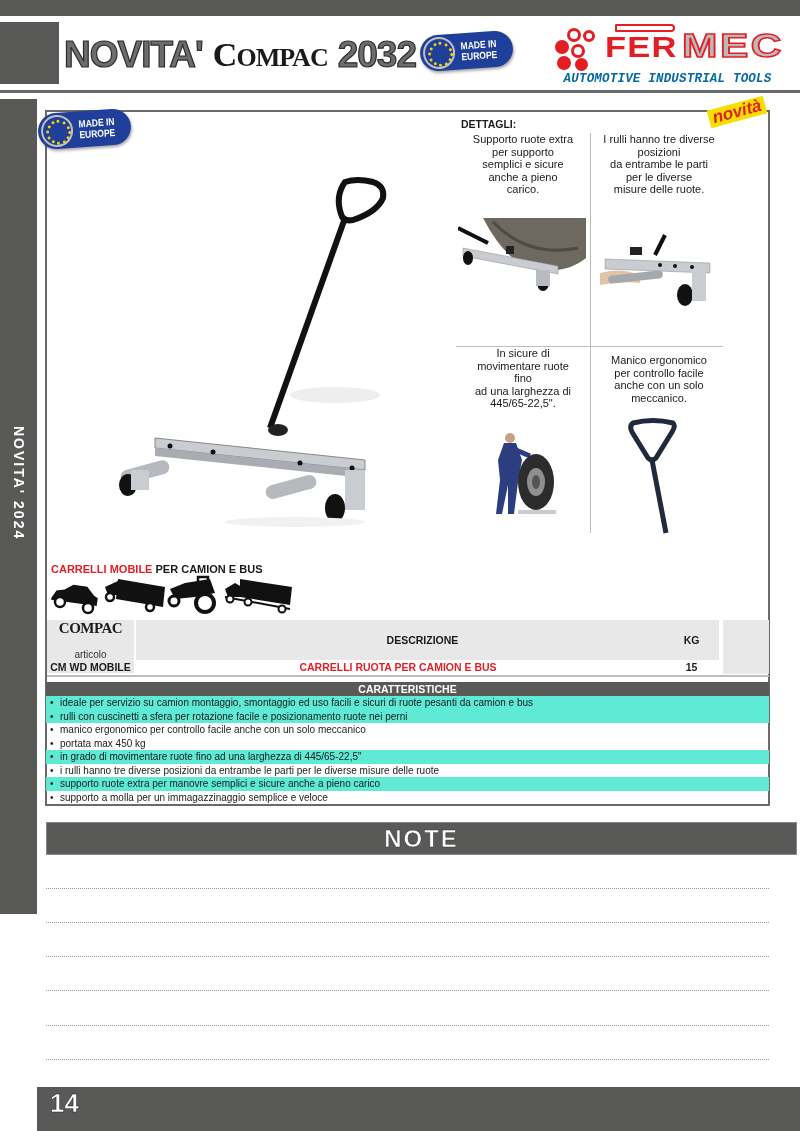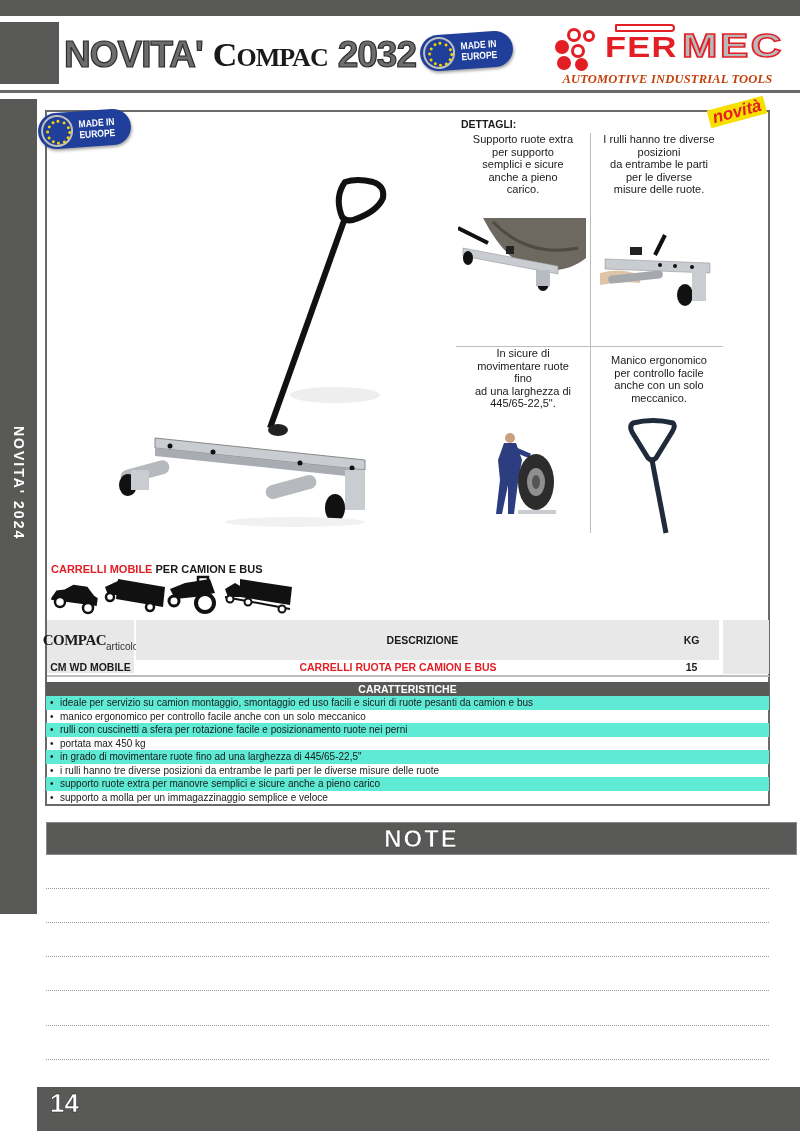--- a/index.html
+++ b/index.html
@@ -24,21 +24,21 @@
   .eu-badge.header-badge { left: 420px; top: 33px; transform: rotate(-4deg); }
   .eu-badge.panel-badge { left: 38px; top: 111px; transform: rotate(-4deg); }
 
   .fermec { position: absolute; left: 555px; top: 22px; width: 225px; height: 66px; }
   .fermec .icons { position: absolute; left: 0; top: 4px; width: 50px; height: 44px; }
   .fermec .dot { position: absolute; border-radius: 50%; border: 3px solid #e31e24; background: #fff; }
   .fermec .dot.f { background: #e31e24; }
   .fermec .brand { position: absolute; left: 50px; top: 6px; display: flex; align-items: flex-end; }
   .fermec .fer { font-family: "Liberation Sans", sans-serif; font-weight: bold; font-size: 30px; color: #e31e24; letter-spacing: 1px; line-height: 30px; transform: scaleX(1.15); transform-origin: left; margin-right: 14px; }
   .fermec .mec { font-family: "Liberation Sans", sans-serif; font-weight: bold; font-size: 34px; color: #b9b9b9; -webkit-text-stroke: 1.5px #e31e24; letter-spacing: 2px; line-height: 34px; transform: scaleX(1.25); transform-origin: left; }
-  .fermec .tagline { position: absolute; left: 0; top: 50px; width: 225px; font-family: Liberation Serif, serif; font-weight: bold; font-style: italic; font-size: 12.5px; color: #c2410c; text-align: center; letter-spacing: 0.2px; }
+  .fermec .tagline { position: absolute; left: 0; top: 50px; width: 225px; font-family: Liberation Mono, monospace; font-weight: bold; font-style: italic; font-size: 12.5px; color: #0369a1; text-align: center; letter-spacing: 0.2px; }
   .fermec .bit { position: absolute; left: 60px; top: 2px; width: 60px; height: 8px; border: 2px solid #e31e24; border-radius: 2px 6px 6px 2px; }
 
   .side-bar { position: absolute; left: 0; top: 99px; width: 37px; height: 815px; background: #595958; }
   .side-label { position: absolute; left: 0; top: 99px; width: 37px; height: 815px; display: flex; align-items: flex-start; justify-content: center; }
   .side-label span { display: block; margin-top: 327px; writing-mode: vertical-rl; color: #fff; font-family: "Liberation Sans", sans-serif; font-weight: bold; font-size: 14px; letter-spacing: 2px; }
 
   .panel { position: absolute; left: 45px; top: 110px; width: 725px; height: 696px; border: 2px solid #6a6a6a; border-right: 2px solid #6a6a6a; }
 
   .product-image { position: absolute; left: 95px; top: 170px; width: 300px; height: 360px; }
 
@@ -55,21 +55,21 @@
   .novita-badge { position: absolute; left: 708px; top: 103px; transform: rotate(-15deg); background: #f7e000; color: #e31e24; font-weight: bold; font-size: 17px;
     font-family: "Liberation Sans", sans-serif; padding: 0 4px; line-height: 18px; font-style: italic; }
 
   .category-title { position: absolute; left: 51px; top: 563px; font-size: 11px; font-weight: bold; }
   .category-title .red { color: #e31e24; }
   .vehicle-icons { position: absolute; left: 50px; top: 575px; width: 245px; height: 40px; }
 
   .spec-table { position: absolute; left: 47px; top: 620px; width: 674px; height: 55px; }
   .spec-table .cell { position: absolute; display: flex; align-items: center; justify-content: center; font-size: 10.5px; }
   .spec-table .hdr-bg { background: #e8e8e8; }
-  .brand-cell { left: 0; top: 0; width: 87px; height: 40px; flex-direction: row; }
+  .brand-cell { left: 0; top: 0; width: 87px; height: 40px; flex-direction: column; }
   .brand-cell .compac-small { font-family: "Liberation Serif", serif; font-weight: bold; font-size: 15px; letter-spacing: -0.5px; }
   .brand-cell .art { font-size: 10px; color: #333; margin-top: 12px; }
   .desc-hdr { left: 89px; top: 0; width: 573px; height: 40px; font-weight: bold; }
   .kg-hdr { left: 617px; top: 0; width: 55px; height: 40px; font-weight: bold; }
   .extra-hdr { left: 676px; top: 0; width: 46px; height: 54px; }
   .row-art { left: 0; top: 40px; width: 87px; height: 13px; font-weight: bold; background: #e8e8e8; }
   .row-desc { left: 89px; top: 40px; width: 524px; height: 13px; font-weight: bold; color: #e31e24; }
   .row-kg { left: 617px; top: 40px; width: 55px; height: 13px; font-weight: bold; }
   .table-bottom-rule { position: absolute; left: 47px; top: 675px; width: 722px; height: 2px; background: #bdbdbd; }
 
@@ -306,22 +306,22 @@
   <div class="cell hdr-bg extra-hdr"></div>
   <div class="cell row-art">CM WD MOBILE</div>
   <div class="cell row-desc">CARRELLI RUOTA PER CAMION E BUS</div>
   <div class="cell row-kg">15</div>
 </div>
 <div class="table-bottom-rule"></div>
 
 <div class="features">
   <div class="title">CARATTERISTICHE</div>
   <div class="item alt"><span class="bullet">•</span><span>ideale per servizio su camion montaggio, smontaggio ed uso facili e sicuri di ruote pesanti da camion e bus</span></div>
+  <div class="item alt"><span class="bullet">•</span><span>rulli con cuscinetti a sfera per rotazione facile e posizionamento ruote nei perni</span></div>
   <div class="item"><span class="bullet">•</span><span>manico ergonomico per controllo facile anche con un solo meccanico</span></div>
-  <div class="item alt"><span class="bullet">•</span><span>rulli con cuscinetti a sfera per rotazione facile e posizionamento ruote nei perni</span></div>
   <div class="item"><span class="bullet">•</span><span>portata max 450 kg</span></div>
   <div class="item alt"><span class="bullet">•</span><span>in grado di movimentare ruote fino ad una larghezza di 445/65-22,5"</span></div>
   <div class="item"><span class="bullet">•</span><span>i rulli hanno tre diverse posizioni da entrambe le parti per le diverse misure delle ruote</span></div>
   <div class="item alt"><span class="bullet">•</span><span>supporto ruote extra per manovre semplici e sicure anche a pieno carico</span></div>
   <div class="item"><span class="bullet">•</span><span>supporto a molla per un immagazzinaggio semplice e veloce</span></div>
 </div>
 
 <div class="note-bar">
   <span>NOTE</span>
 </div>

